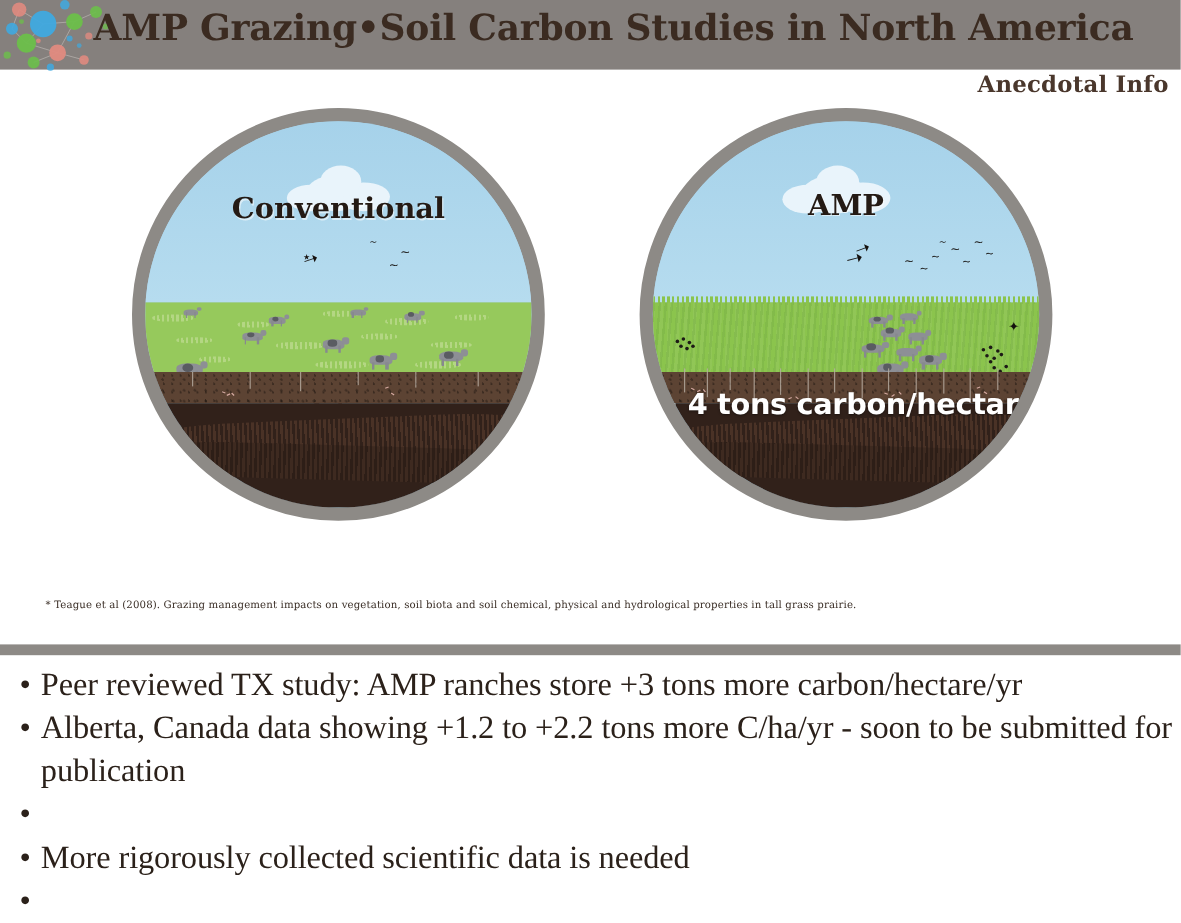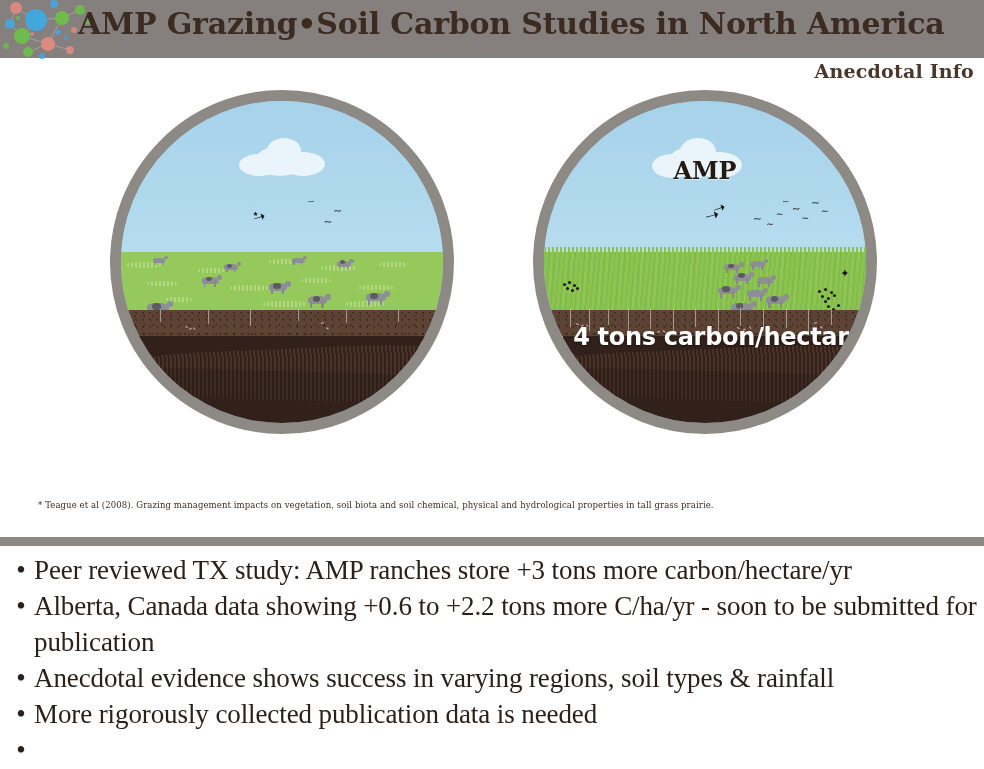--- a/index.html
+++ b/index.html
@@ -277,20 +277,21 @@
   <div class="scene">
     <div class="sky"></div>
 
     <div class="cloud" style="left:36%;top:11%;width:90px;height:40px;">
       <span style="left:18px;top:10px;width:50px;height:30px;"></span>
       <span style="left:2px;top:18px;width:40px;height:22px;"></span>
       <span style="left:44px;top:16px;width:44px;height:24px;"></span>
       <span style="left:30px;top:2px;width:34px;height:26px;"></span>
     </div>
 
+    <div class="scene-label label-conventional">Conventional</div>
 
     <div class="bird" style="left:41%;top:34%;font-size:15px;transform:rotate(-18deg);">➝</div>
     <div class="bird" style="left:40.5%;top:33%;font-size:13px;">⋆</div>
     <div class="bird" style="left:63%;top:36%;font-size:10px;">∼</div>
     <div class="bird" style="left:66%;top:32.5%;font-size:10px;">∼</div>
     <div class="bird" style="left:58%;top:30%;font-size:8px;">∼</div>
 
     <div class="grass"></div>
 
     <div class="tuft" style="left:2%;top:50%;width:34px;height:6px;"></div>
@@ -568,26 +569,25 @@
 
 <div class="divider"></div>
 
 <div class="bullets">
   <div class="bullet-row">
     <div class="bullet-dot">•</div>
     <div class="bullet-text">Peer reviewed TX study: AMP ranches store +3 tons more carbon/hectare/yr</div>
   </div>
   <div class="bullet-row">
     <div class="bullet-dot">•</div>
-    <div class="bullet-text">Alberta, Canada data showing +0.6 to +2.2 tons more C/ha/yr - soon to be submitted for publication</div>
+    <div class="bullet-text">Alberta, Canada data showing +1.2 to +2.2 tons more C/ha/yr - soon to be submitted for publication</div>
   </div>
   <div class="bullet-row">
     <div class="bullet-dot">•</div>
-    <div class="bullet-text">Anecdotal evidence shows success in varying regions, soil types &amp; rainfall</div>
   </div>
   <div class="bullet-row">
     <div class="bullet-dot">•</div>
-    <div class="bullet-text">More rigorously collected publication data is needed</div>
+    <div class="bullet-text">More rigorously collected scientific data is needed</div>
   </div>
   <div class="bullet-row">
     <div class="bullet-dot">•</div>
   </div>
 </div>
 
 </body></html>

